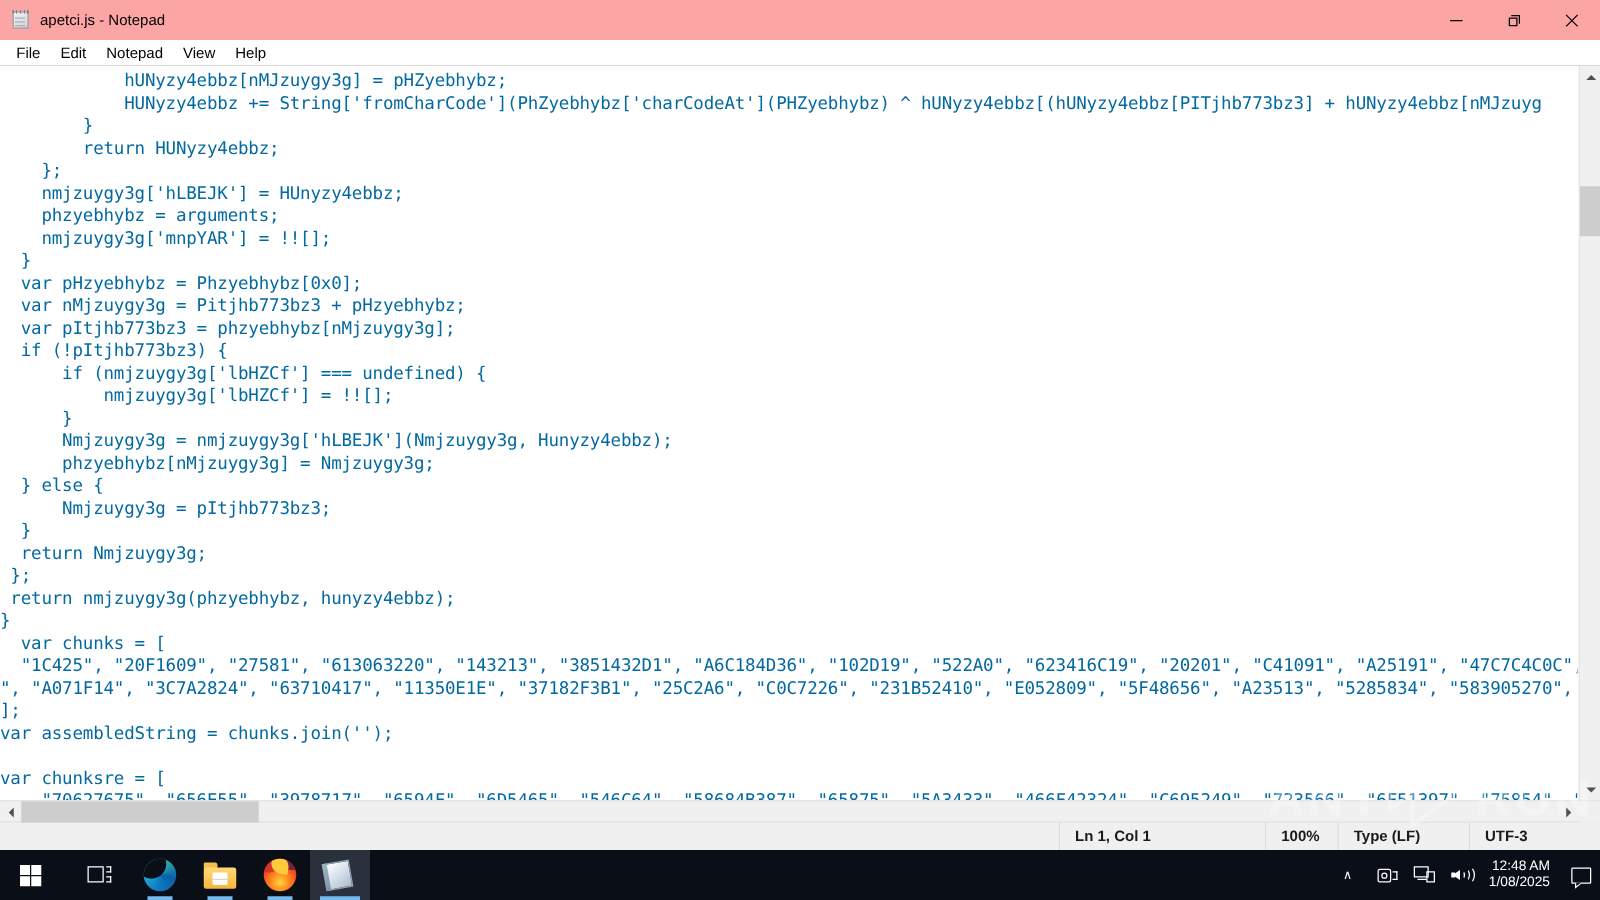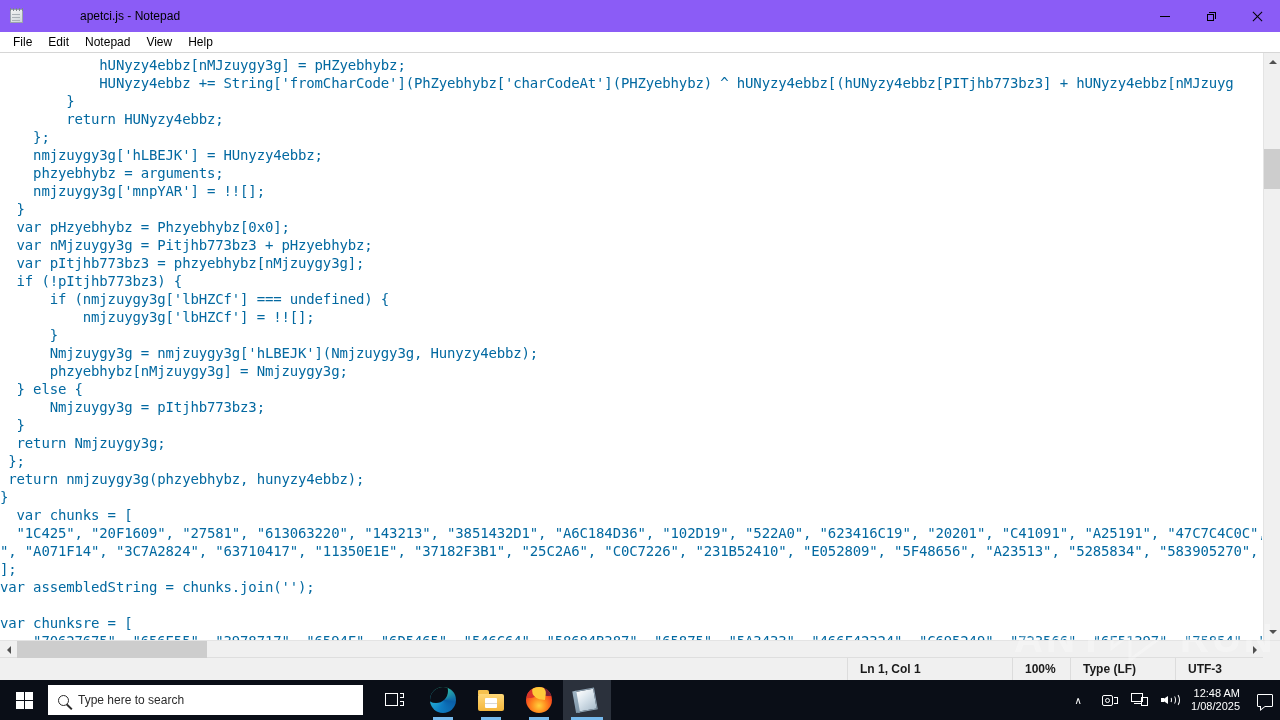--- a/index.html
+++ b/index.html
@@ -15,25 +15,24 @@
   #notepad {
     position: absolute; left: 0; top: 0;
     width: 1280px; height: 680px;
     background: #ffffff;
     display: flex; flex-direction: column;
   }
 
   
   .titlebar {
     height: 32px; min-height: 32px;
-    background: #8b5cf6;
+    background: #fca5a5;
     display: flex; align-items: center;
     position: relative;
     border-bottom: none;
-    gap: 48px;
   }
   .title-icon {
     width: 16px; height: 16px;
     margin-left: 9px; margin-right: 7px;
     position: relative; flex: none;
   }
   .title-icon .pad {
     position: absolute; left: 1px; top: 1px;
     width: 13px; height: 14px;
     background: linear-gradient(150deg,#f2f2f2 0%, #dfe3e6 55%, #cdd3d8 100%);
@@ -495,26 +494,20 @@
 
     <div class="start-btn">
       <span class="win-logo">
         <i></i>
           <i></i>
           <i></i>
           <i></i>
       </span>
     </div>
 
-    <div class="search-box">
-      <span class="search-icon">
-          <span class="mag"></span>
-        </span>
-      <span class="search-text">Type here to search</span>
-    </div>
 
     <div class="tasks">
 
       <div class="task-btn">
         <span class="taskview">
           <i class="tv-main"></i>
             <i class="tv-t"></i>
             <i class="tv-b"></i>
         </span>
       </div>

